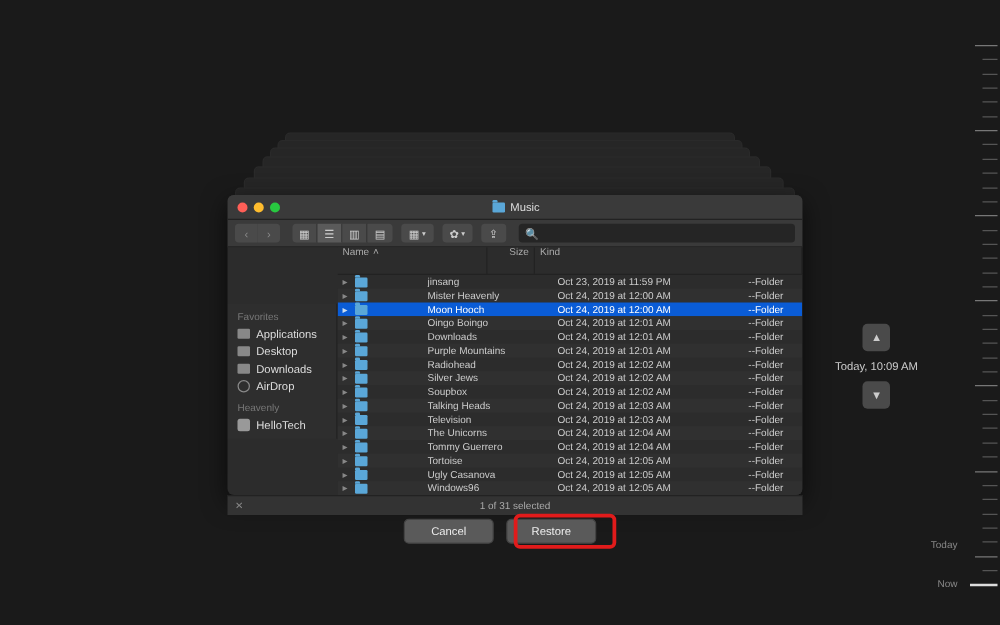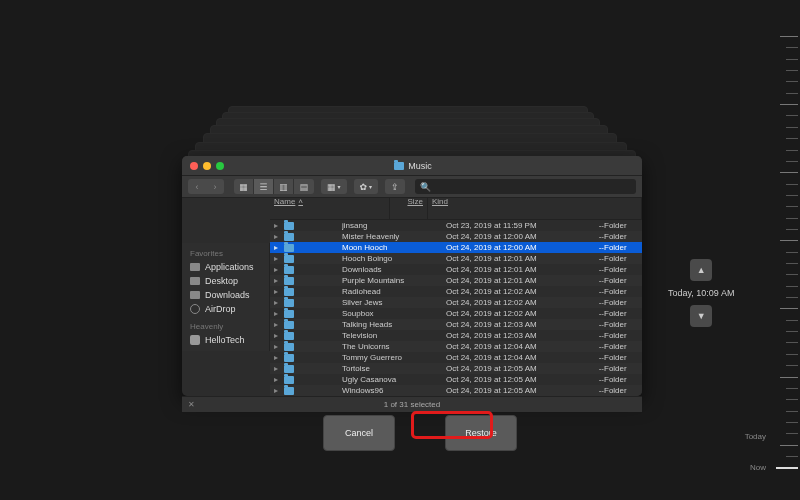--- a/index.html
+++ b/index.html
@@ -78,21 +78,21 @@
     padding:4px 0; font-size:9px;
   }
   .sb-head { color:#777; padding:2px 8px; font-size:8px;}
   .sb-item { padding:2px 8px 2px 8px; display:flex; align-items:center; gap:5px; color:#ddd;}
   .sb-icon { width:10px; height:8px; background:#888; border-radius:1px;}
   .sb-icon.airdrop{ width:10px;height:10px;border:1px solid #888;border-radius:50%;background:none;}
   .sb-icon.disk{ width:10px;height:10px;background:#999;border-radius:2px;}
 
   .listing { flex:1; display:flex; flex-direction:column; overflow:hidden;}
   .cols { display:flex; background:#2c2c2c; border-bottom:1px solid #222; font-size:8px; color:#aaa;}
-  .col { padding:13px 4px; border-right:1px solid #222;text-decoration:underline;}
+  .col { padding:13px 4px; border-right:1px solid #222;}
   .c-name{flex:0 0 120px;}
   .c-date{flex:0 0 120px;}
   .c-size{flex:0 0 38px; text-align:right;}
   .c-kind{flex:1;}
   .sort-ind{margin-left:3px;}
 
   .rows { flex:1; overflow:hidden;}
   .row { display:flex; padding:1px 4px; align-items:center; font-size:8px; color:#ccc;}
   .row:nth-child(even){background:#303030;}
   .row.sel{background:#0a5cd6; color:#fff;}
@@ -125,25 +125,24 @@
     font-size:8px; color:#aaa;
   }
   .statusbar .close-x{position:absolute;left:6px;color:#888;}
 
   .action-buttons{
     position:absolute;
     left:0; right:0; top:415px;
     display:flex; justify-content:center; gap:10px;
   }
   .btn{
-    width:72px; height:36px; border-radius:4px;
+    width:72px; height:20px; border-radius:4px;
     background:#5a5a5a; color:#eee; font-size:9px;
     display:flex; align-items:center; justify-content:center;
     border:1px solid #444;
-    margin-left:40px;
   }
   .restore-highlight{
     position:absolute;
     border:3px solid #e11b1b;
     border-radius:5px;
     pointer-events:none;
   }
 
   .tm-controls{
     position:absolute;
@@ -271,21 +270,21 @@
             <span class="disc">▸</span>
             <span class="ficon"></span>
             <span class="r-name">Moon Hooch</span>
             <span class="r-date">Oct 24, 2019 at 12:00 AM</span>
             <span class="r-size">--</span>
             <span class="r-kind">Folder</span>
           </div>
           <div class="row">
             <span class="disc">▸</span>
             <span class="ficon"></span>
-            <span class="r-name">Hooch Boingo</span>
+            <span class="r-name">Oingo Boingo</span>
             <span class="r-date">Oct 24, 2019 at 12:01 AM</span>
             <span class="r-size">--</span>
             <span class="r-kind">Folder</span>
           </div>
           <div class="row">
             <span class="disc">▸</span>
             <span class="ficon"></span>
             <span class="r-name">Downloads</span>
             <span class="r-date">Oct 24, 2019 at 12:01 AM</span>
             <span class="r-size">--</span>

